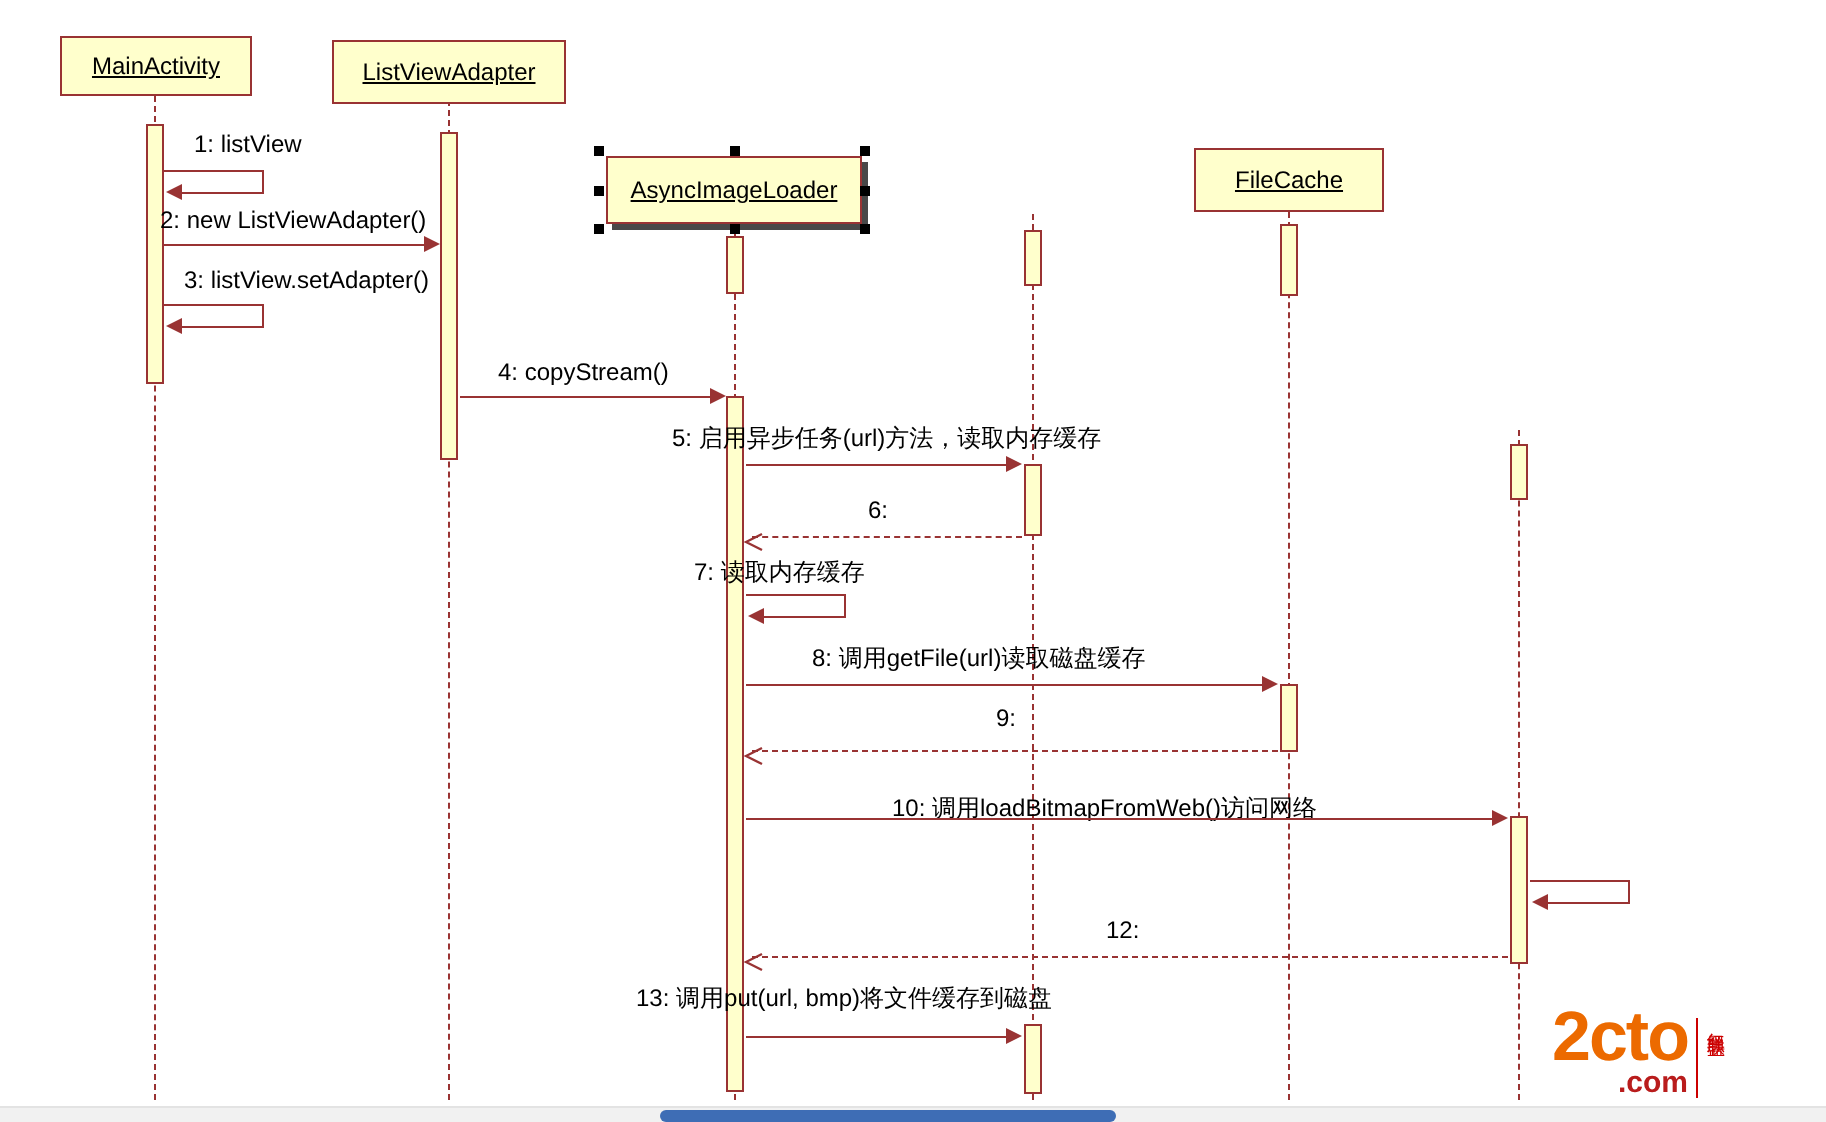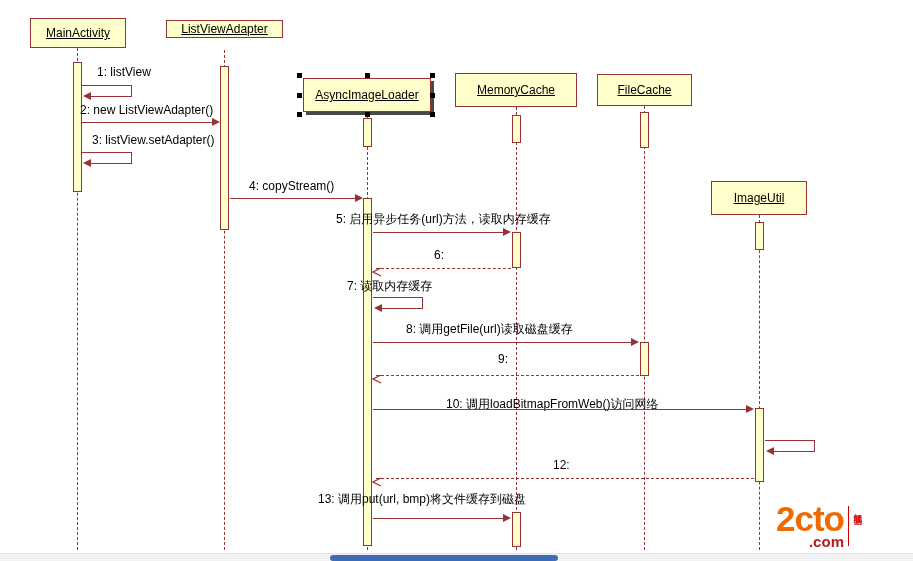--- a/index.html
+++ b/index.html
@@ -28,21 +28,21 @@
   .arr-r  { position:absolute; width:0; height:0; border-top:4px solid transparent;
             border-bottom:4px solid transparent; border-left:8px solid #993333; }
   .arr-l  { position:absolute; width:0; height:0; border-top:4px solid transparent;
             border-bottom:4px solid transparent; border-right:8px solid #993333; }
   .chev   { position:absolute; width:10px; height:10px; }
 
   
   .handle { position:absolute; width:5px; height:5px; background:#000; }
 
   
-  .watermark { position:absolute; left:776px; top:504px; display:flex; align-items:center; }
+  .watermark { position:absolute; left:776px; top:504px; display:flex; align-items:flex-end; }
   .wm-left { text-align:right; }
   .wm-brand { font-size:35px; font-weight:bold; color:#EC6A00; line-height:0.85; letter-spacing:-1px; }
   .wm-com   { font-size:15px; font-weight:bold; color:#b91c1c; line-height:1; }
   .wm-tag   { writing-mode:vertical-rl; font-size:9px; color:#cc0000;
               border-left:1px solid #cc0000; margin-left:4px; padding-left:2px;
               letter-spacing:1px; height:40px; }
 
   
   .hscroll-track { position:absolute; left:0; top:553px; width:913px; height:8px;
                    background:#f1f1f1; border-top:1px solid #e3e3e3; }
@@ -69,44 +69,38 @@
   <div class="act" style="left:512px;top:232px;height:36px"></div>
   <div class="act" style="left:512px;top:512px;height:35px"></div>
   <div class="act" style="left:640px;top:112px;height:36px"></div>
   <div class="act" style="left:640px;top:342px;height:34px"></div>
   <div class="act" style="left:755px;top:222px;height:28px"></div>
   <div class="act" style="left:755px;top:408px;height:74px"></div>
 
   <div class="head" style="left:30px;top:18px;width:96px;height:30px">
     <span class="name">MainActivity</span>
   </div>
-  <div class="head" style="left:166px;top:20px;width:117px;height:18px">
+  <div class="head" style="left:166px;top:20px;width:117px;height:32px">
     <span class="name">ListViewAdapter</span>
   </div>
   <div class="head selected" style="left:303px;top:78px;width:128px;height:34px">
     <span class="name">AsyncImageLoader</span>
   </div>
 
   <div class="handle" style="left:297px;top:73px"></div>
   <div class="handle" style="left:365px;top:73px"></div>
   <div class="handle" style="left:430px;top:73px"></div>
   <div class="handle" style="left:297px;top:93px"></div>
   <div class="handle" style="left:430px;top:93px"></div>
   <div class="handle" style="left:297px;top:112px"></div>
   <div class="handle" style="left:365px;top:112px"></div>
   <div class="handle" style="left:430px;top:112px"></div>
 
-  <div class="head" style="left:455px;top:73px;width:122px;height:34px">
-    <span class="name">MemoryCache</span>
-  </div>
   <div class="head" style="left:597px;top:74px;width:95px;height:32px">
     <span class="name">FileCache</span>
-  </div>
-  <div class="head" style="left:711px;top:181px;width:96px;height:34px">
-    <span class="name">ImageUtil</span>
   </div>
 
   <div class="mlabel" style="left:97px;top:65px">1: listView</div>
   <div class="hline" style="left:82px;top:85px;width:50px"></div>
   <div class="vline" style="left:131px;top:85px;height:12px"></div>
   <div class="hline" style="left:91px;top:96px;width:40px"></div>
   <div class="arr-l" style="left:83px;top:92px"></div>
 
   <div class="mlabel" style="left:80px;top:103px">2: new ListViewAdapter()</div>
   <div class="hline" style="left:82px;top:122px;width:130px"></div>

